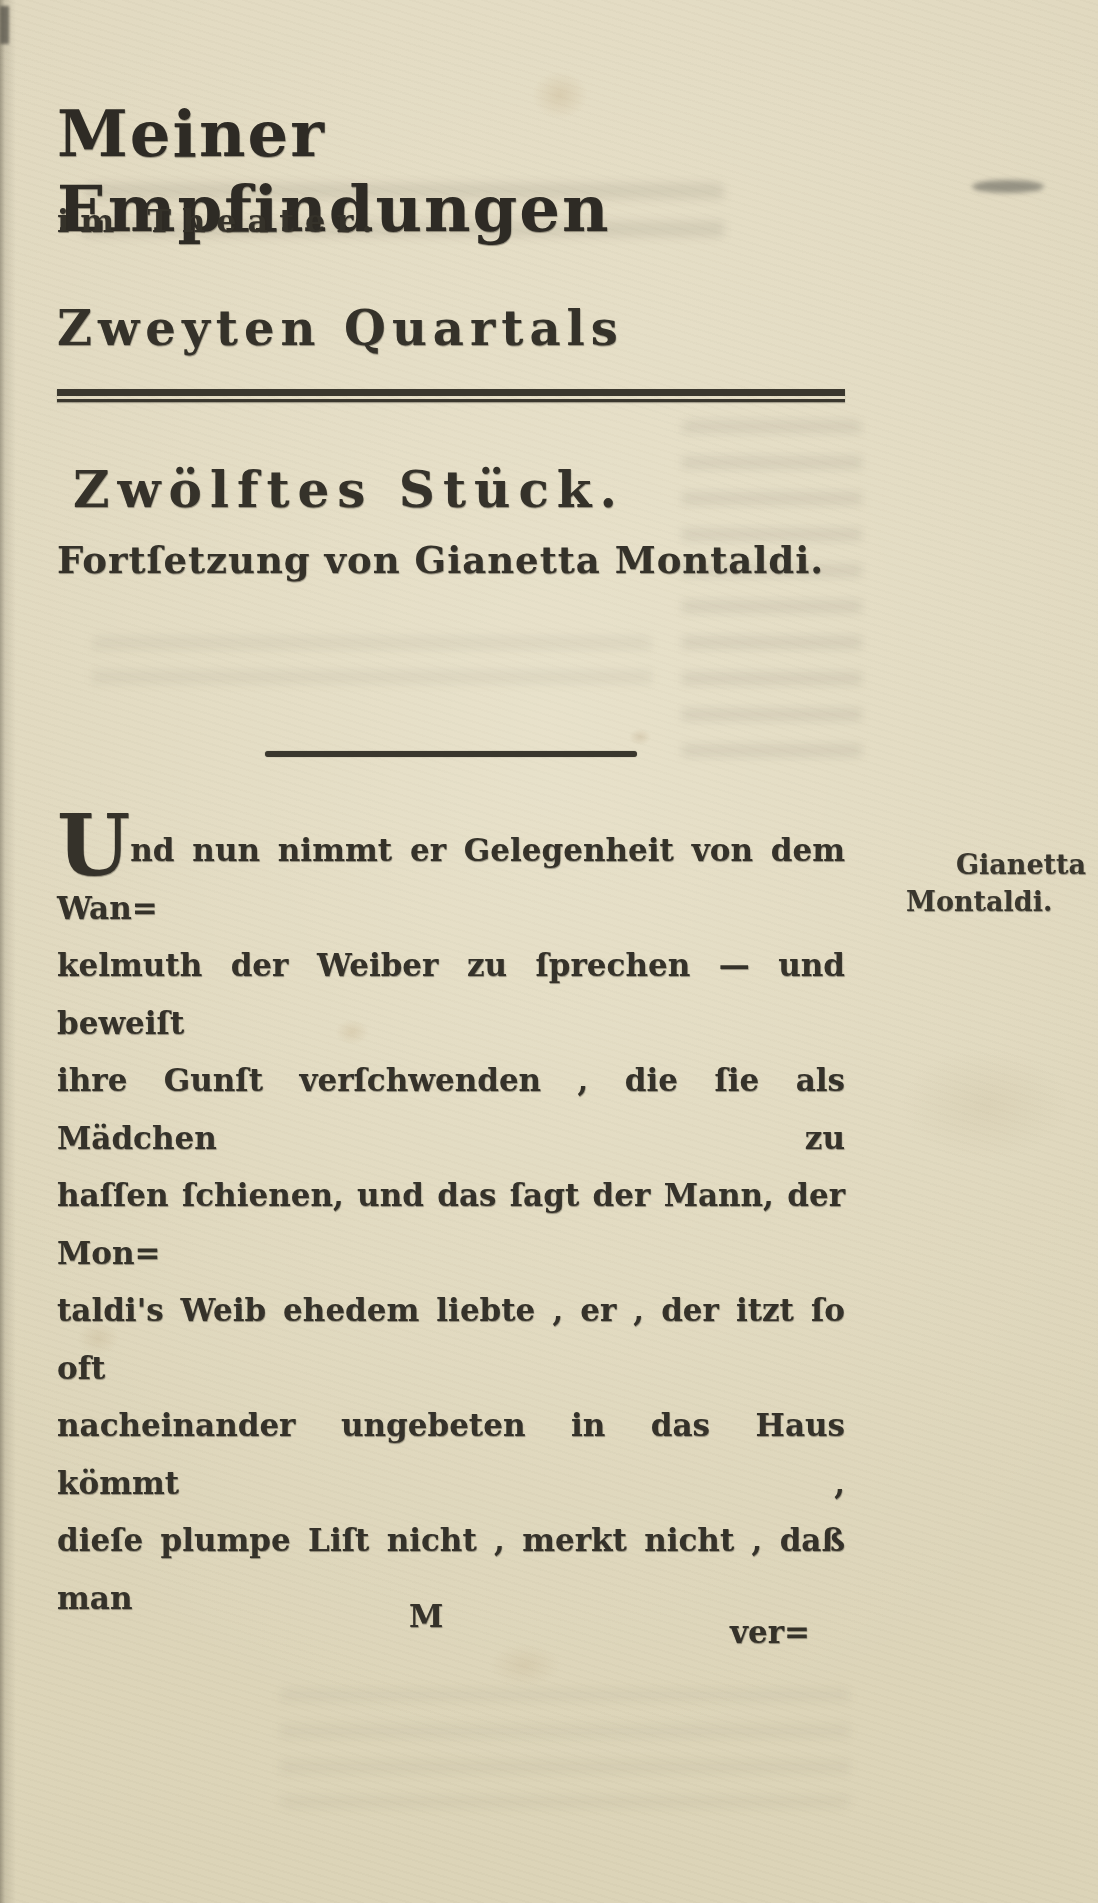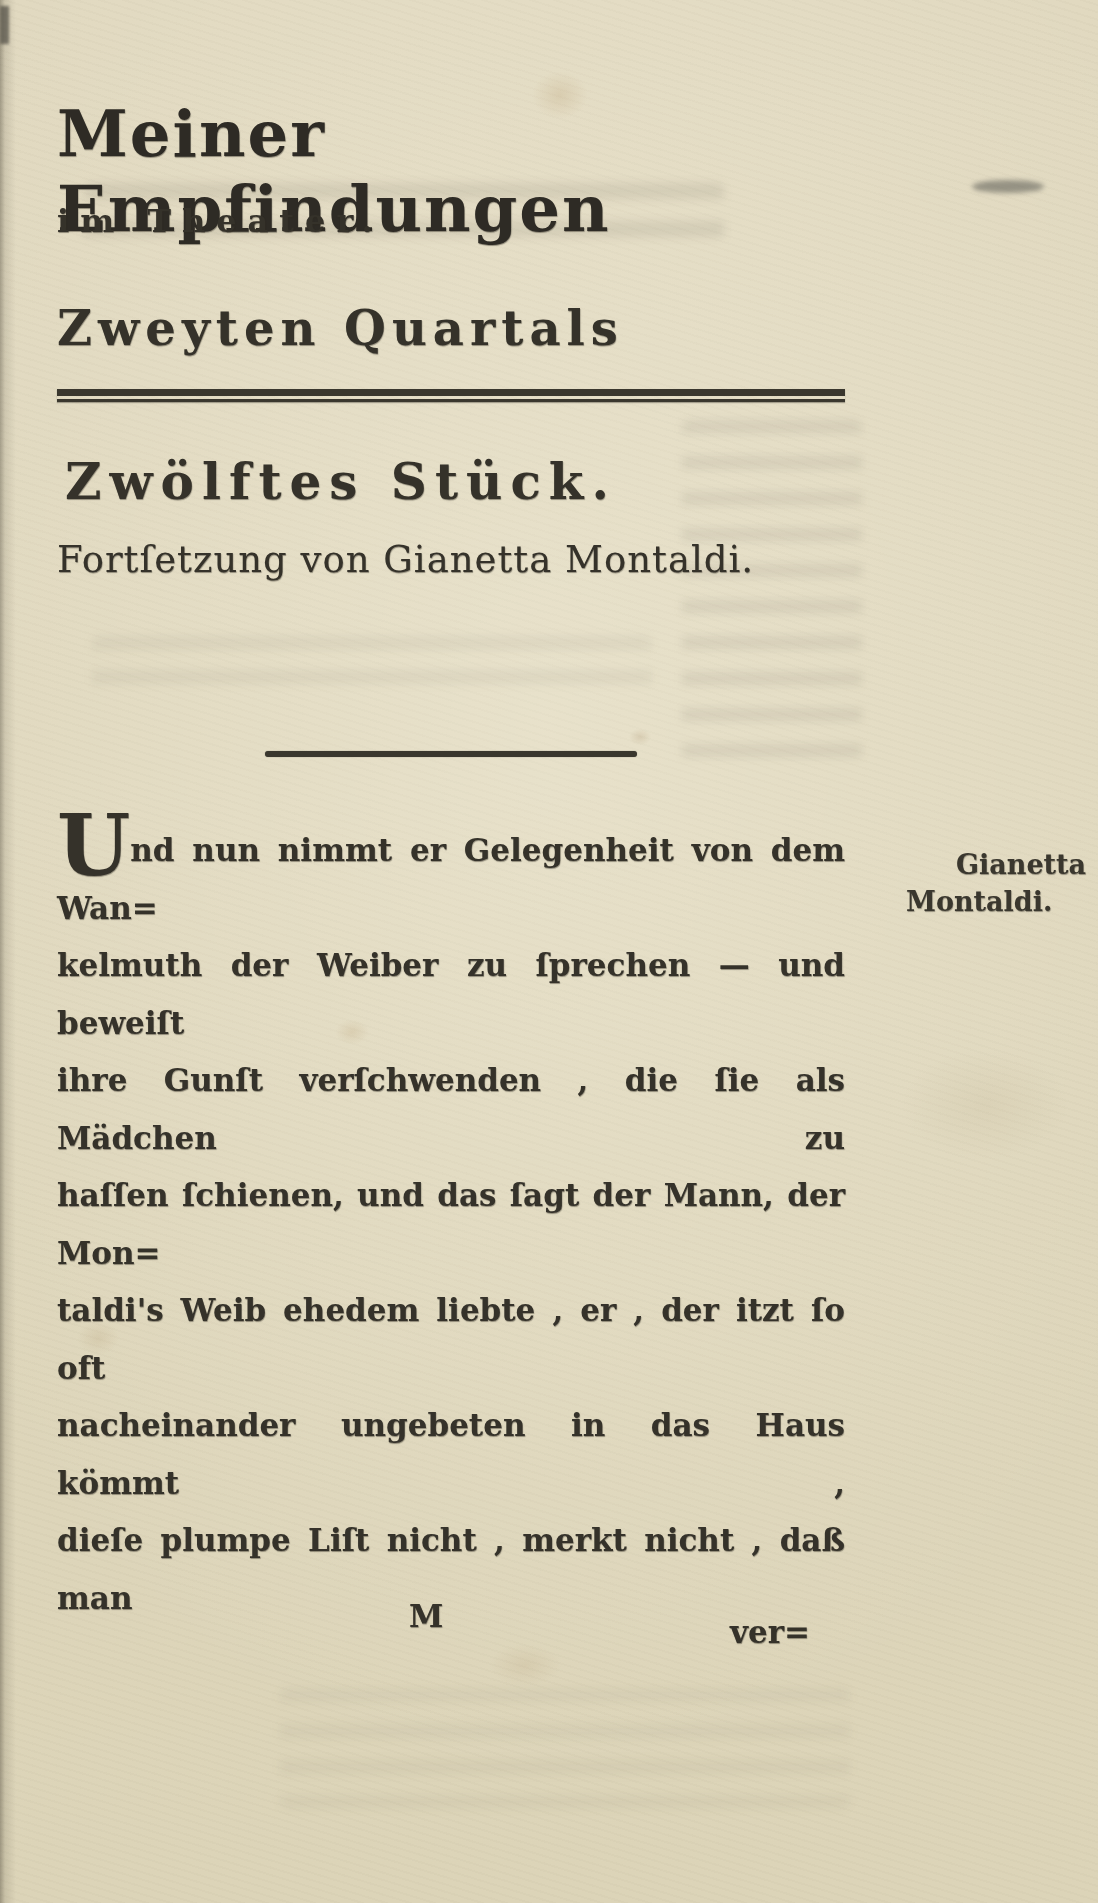--- a/index.html
+++ b/index.html
@@ -40,21 +40,21 @@
   
   .col{position:absolute;left:57px;width:788px;z-index:2;color:#35322a;}
   .center{text-align:left;}
   .ink{text-shadow:.5px .5px .9px rgba(46,42,34,.45);}
   .t1{top:96px;font-size:64px;font-weight:700;letter-spacing:2px;color:#2e2b25;}
   .t2{top:202px;font-size:32px;font-weight:700;letter-spacing:11px;}
   .t3{top:300px;font-size:48px;font-weight:700;letter-spacing:6px;}
   .rule-double{top:389px;height:3px;border-top:7px solid #3a372e;border-bottom:3px solid #3a372e;
     box-shadow:0 1px 1px rgba(46,42,34,.35);}
   .h2{top:444px;font-size:50px;font-weight:700;letter-spacing:8px;}
-  .sub{top:538px;font-size:37px;font-weight:400;letter-spacing:1px;}
+  .sub{top:538px;font-size:37px;font-weight:700;letter-spacing:1px;}
   .rule-short{top:751px;}
   .rule-short .bar{width:372px;height:6px;margin:0 auto;background:#3a372e;border-radius:3px;
     box-shadow:0 0 1px rgba(46,42,34,.6);}
   .bodytext{top:822px;font-size:31px;font-weight:700;line-height:57.5px;word-spacing:2px;}
   .bline{text-align:justify;text-align-last:justify;}
   .dropcap{font-size:84px;line-height:0;vertical-align:-14px;letter-spacing:0;}
   .margin-note{position:absolute;z-index:2;left:904px;top:846px;width:196px;
     font-size:27px;font-weight:700;line-height:37px;color:#3a372e;}
   .margin-note .l1{padding-left:52px;}
   .margin-note .l2{padding-left:2px;}
@@ -72,21 +72,21 @@
 <div class="ghost g4"></div>
 <div class="corner-mark"></div>
 <div class="smudge"></div>
 
 <h1 class="col center ink t1" style="margin:0;position:absolute;">Meiner Empfindungen</h1>
 <div class="col center ink t2">im Theater.</div>
 <div class="col center ink t3">Zweyten Quartals</div>
 
 <div class="col rule-double"></div>
 
-<h2 class="col center ink h2" style="margin:8px;position:absolute;">Zwölftes Stück.</h2>
+<h2 class="col center ink h2" style="margin:16px;position:absolute;">Zwölftes Stück.</h2>
 <div class="col center ink sub">Fortſetzung von Gianetta Montaldi.</div>
 
 <div class="col rule-short">
     <div class="bar"></div>
   </div>
 
 <article class="col ink bodytext">
   <div class="bline"><span class="dropcap">U</span><span>nd nun nimmt er Gelegenheit von dem Wan=</span></div>
   <div class="bline">kelmuth der Weiber zu ſprechen — und beweiſt</div>
   <div class="bline">ihre Gunſt verſchwenden , die ſie als Mädchen zu</div>

